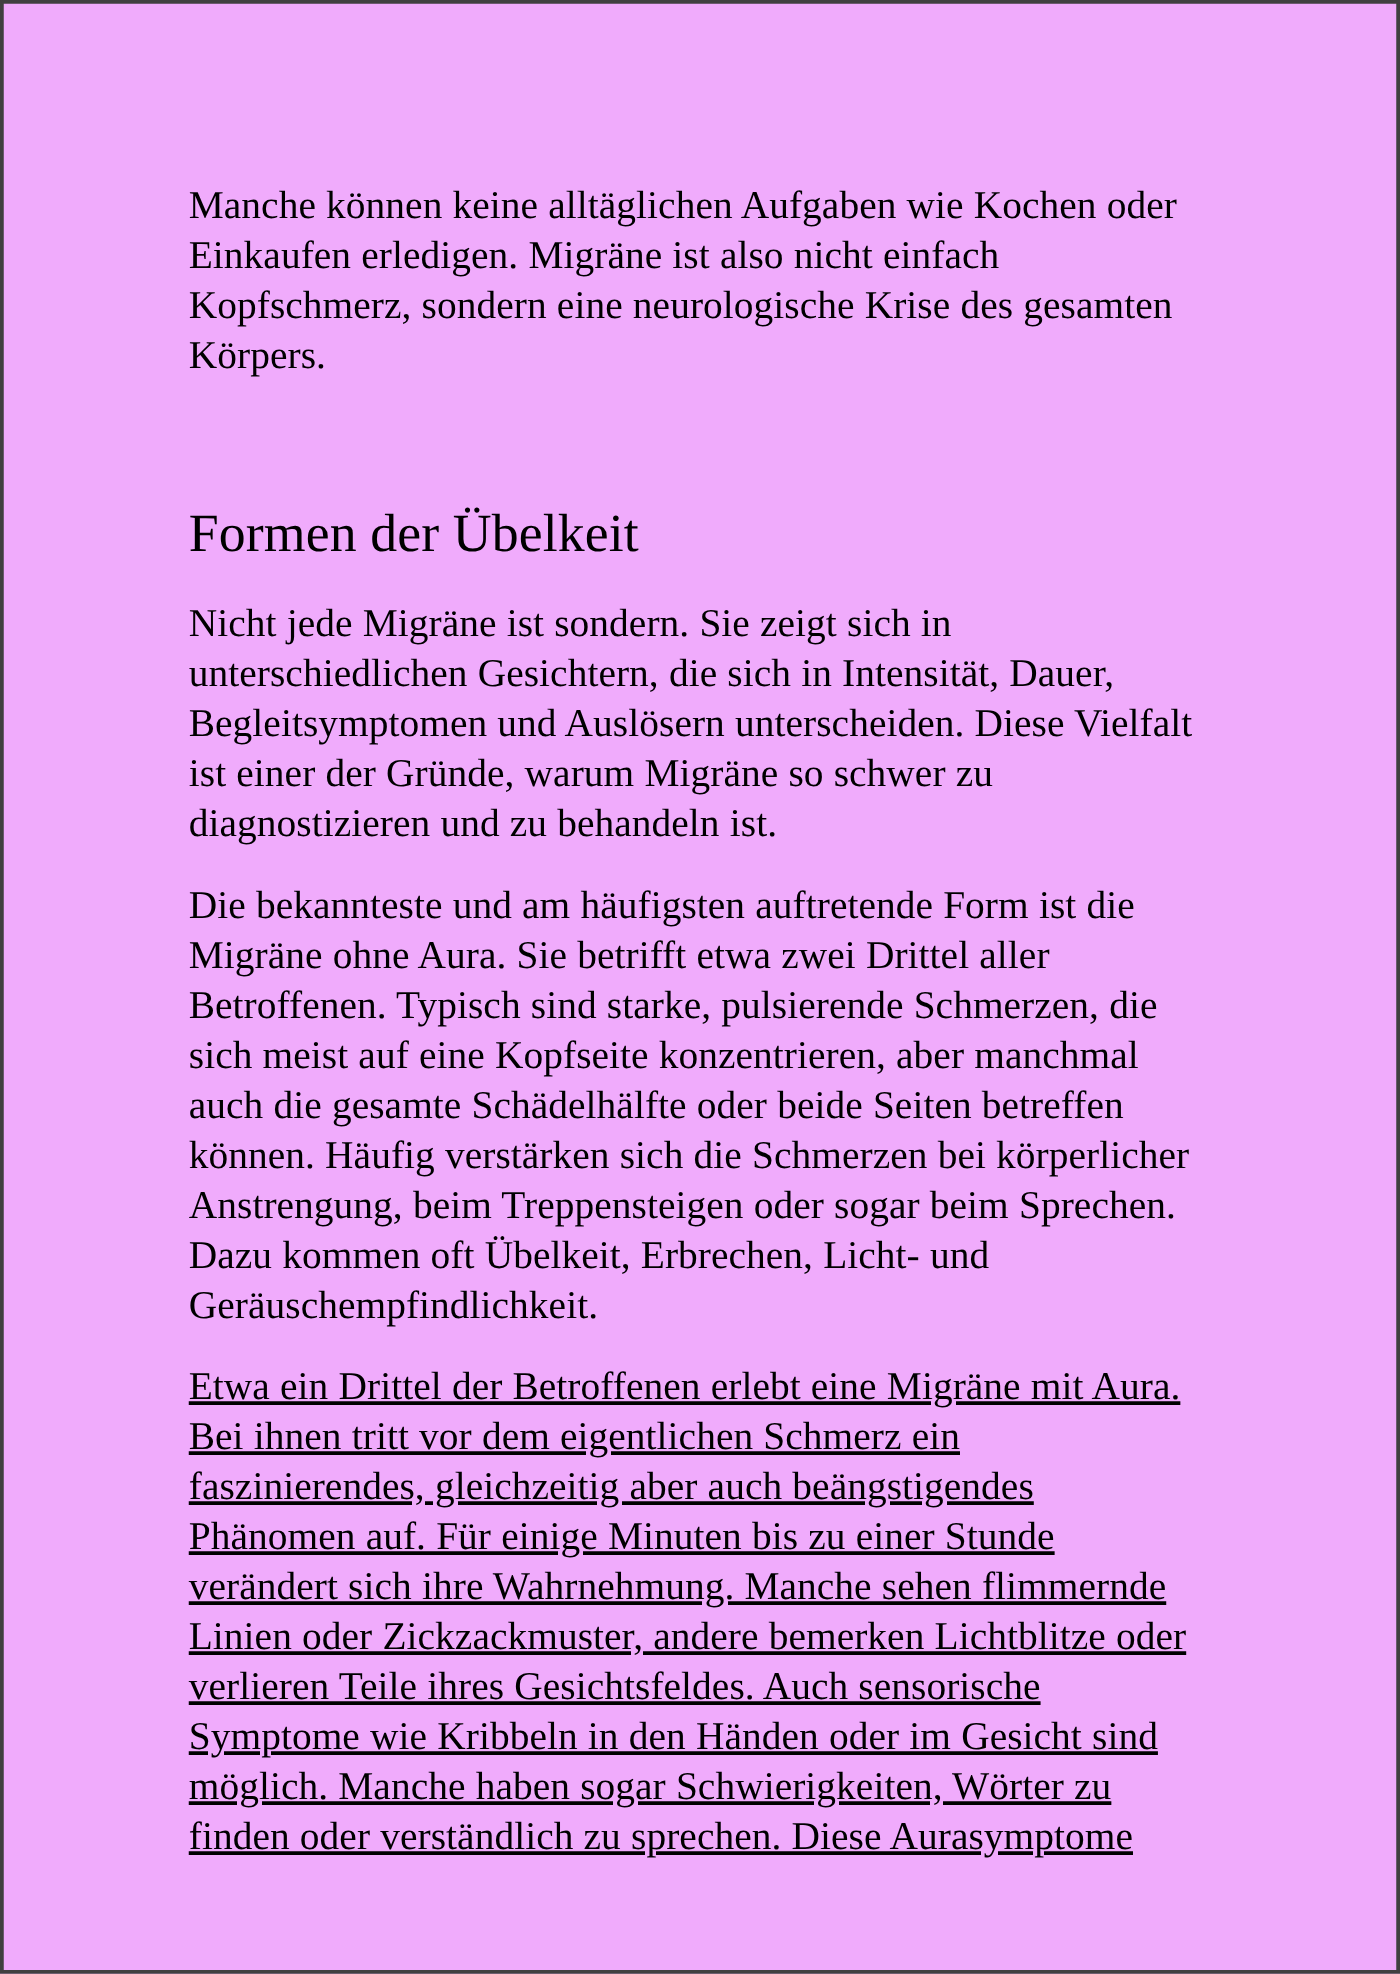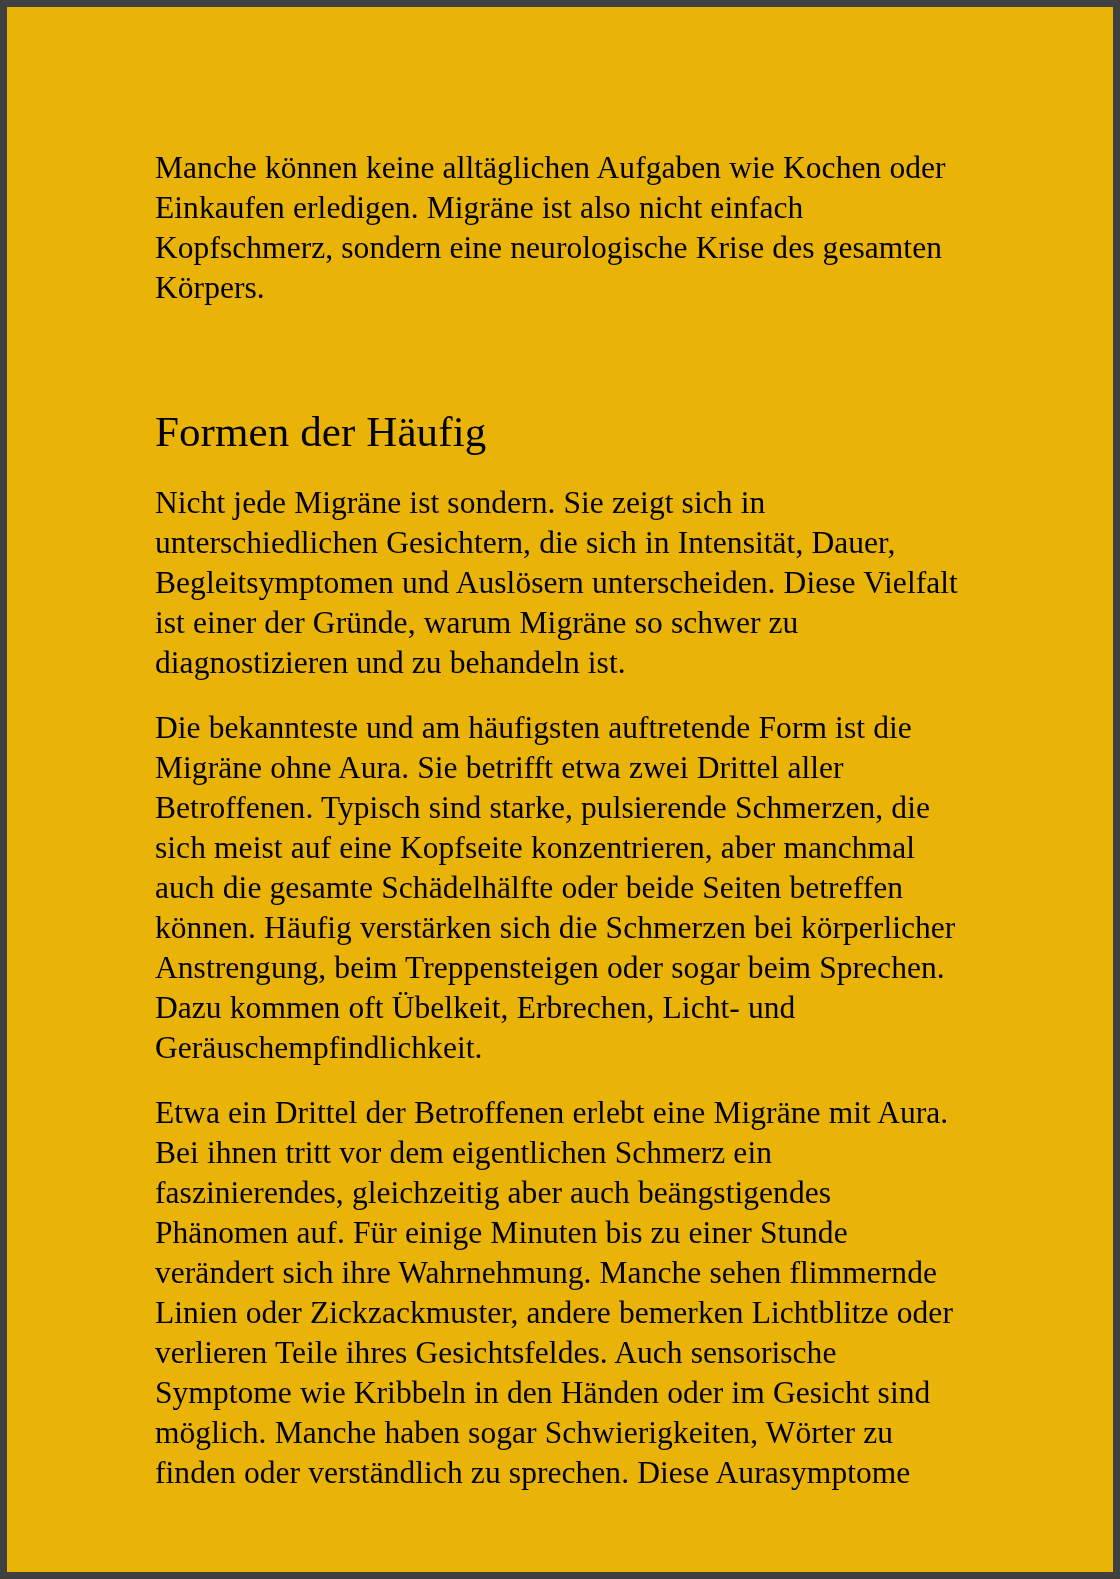--- a/index.html
+++ b/index.html
@@ -18,22 +18,22 @@
   }
 
   
   .page-sheet {
     position: absolute;
     top: 0;
     left: 0;
     width: 1120px;
     height: 1579px;
     box-sizing: border-box;
-    background: #eab308;
-    border: 7px solid #404040;
+    background: #f0abfc;
+    border: 3px solid #404040;
   }
 
   .text-column {
     position: absolute;
     left: 148px;
     top: 141px;
     width: 806px;
   }
 
   p.body-paragraph {
@@ -42,20 +42,21 @@
     line-height: 40px;
     text-align: left;
     letter-spacing: 0.05px;
     word-spacing: 0.2px;
     hyphens: none;
     -webkit-hyphens: none;
   }
 
   p.body-paragraph:last-child {
     margin-bottom: 12px;
+    text-decoration: underline;
   }
 
   h2.section-heading {
     margin: 0;
     padding: 0;
     font-size: 43px;
     line-height: 52px;
     font-weight: normal;
     letter-spacing: 0.1px;
   }
@@ -68,21 +69,21 @@
 </head>
 <body>
 
 <div class="page-sheet">
 
   <div class="text-column">
 
     <p class="body-paragraph">Manche können keine alltäglichen Aufgaben wie Kochen oder Einkaufen erledigen. Migräne ist also nicht einfach Kopfschmerz, sondern eine neurologische Krise des gesamten Körpers.</p>
 
     <div class="heading-block">
-      <h2 class="section-heading">Formen der Häufig</h2>
+      <h2 class="section-heading">Formen der Übelkeit</h2>
     </div>
 
     <p class="body-paragraph">Nicht jede Migräne ist sondern. Sie zeigt sich in unterschiedlichen Gesichtern, die sich in Intensität, Dauer, Begleitsymptomen und Auslösern unterscheiden. Diese Vielfalt ist einer der Gründe, warum Migräne so schwer zu diagnostizieren und zu behandeln ist.</p>
 
     <p class="body-paragraph">Die bekannteste und am häufigsten auftretende Form ist die Migräne ohne Aura. Sie betrifft etwa zwei Drittel aller Betroffenen. Typisch sind starke, pulsierende Schmerzen, die sich meist auf eine Kopfseite konzentrieren, aber manchmal auch die gesamte Schädelhälfte oder beide Seiten betreffen können. Häufig verstärken sich die Schmerzen bei körperlicher Anstrengung, beim Treppensteigen oder sogar beim Sprechen. Dazu kommen oft Übelkeit, Erbrechen, Licht- und Geräuschempfindlichkeit.</p>
 
     <p class="body-paragraph">Etwa ein Drittel der Betroffenen erlebt eine Migräne mit Aura. Bei ihnen tritt vor dem eigentlichen Schmerz ein faszinierendes, gleichzeitig aber auch beängstigendes Phänomen auf. Für einige Minuten bis zu einer Stunde verändert sich ihre Wahrnehmung. Manche sehen flimmernde Linien oder Zickzackmuster, andere bemerken Lichtblitze oder verlieren Teile ihres Gesichtsfeldes. Auch sensorische Symptome wie Kribbeln in den Händen oder im Gesicht sind möglich. Manche haben sogar Schwierigkeiten, Wörter zu finden oder verständlich zu sprechen. Diese Aurasymptome</p>
 
   </div>
 

